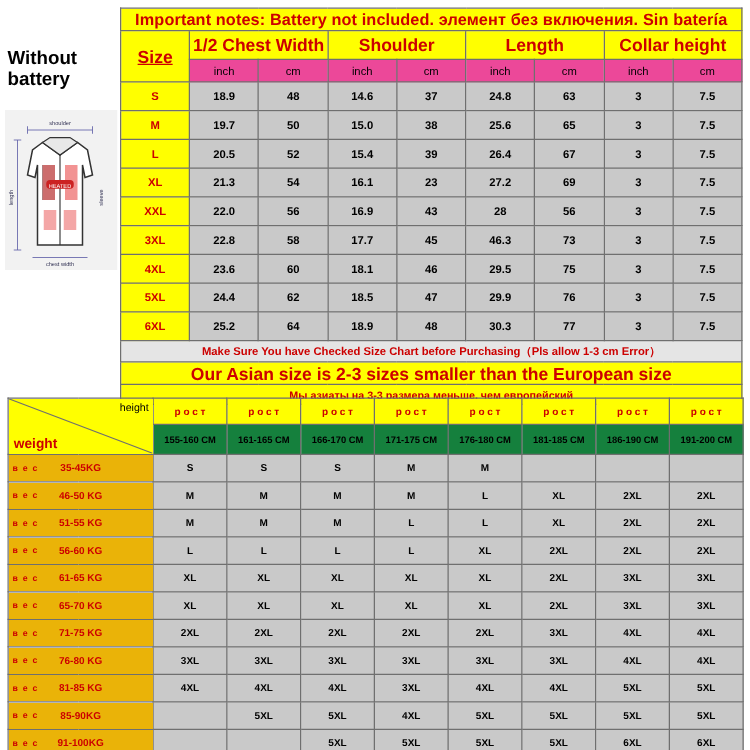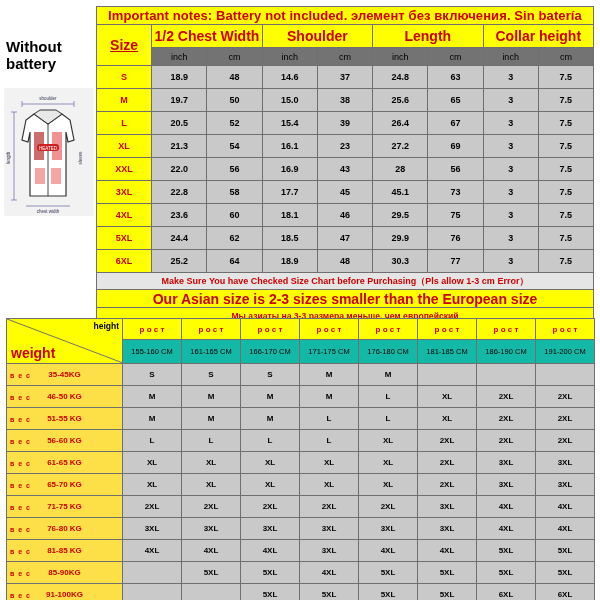--- a/index.html
+++ b/index.html
@@ -73,21 +73,21 @@
     height: 17px;
     letter-spacing: .1px;
   }
   .hdr-main td {
     background: #ffff00;
     color: #cc0000;
     height: 22px;
     font-size: 14px;
   }
   .hdr-unit td {
-    background: #737373;
+    background: #ec4899;
     color: #000;
     height: 17px;
     font-size: 9px;
     font-weight: normal;
   }
   .size-cell {
     background: #ffff00;
     color: #cc0000;
     font-weight: bold;
     font-size: 10px;
@@ -150,47 +150,47 @@
   }
   .corner-inner .diag {
     position: absolute;
     left: 0; top: 0; right: 0; bottom: 0;
   }
   .corner-height {
     position: absolute;
     right: 3px;
     top: 2px;
     font-size: 8.5px;
-    font-weight: bold;
+    font-weight: normal;
     color: #000;
   }
   .corner-weight {
     position: absolute;
     left: 4px;
     bottom: 2px;
-    font-size: 14px;
+    font-size: 11px;
     font-weight: bold;
     color: #cc0000;
   }
   .hrow-ru td {
     background: #ffff00;
     color: #cc0000;
     font-size: 8px;
     font-weight: bold;
     height: 20px;
   }
   .hrow-cm td {
-    background: #14b8a6;
+    background: #15803d;
     color: #000;
     font-size: 7.5px;
-    font-weight: normal;
+    font-weight: bold;
     height: 22px;
   }
   .wcell {
-    background: #fde047;
+    background: #eab308;
     color: #cc0000;
     font-weight: bold;
     font-size: 8px;
     text-align: right;
     padding-right: 4px;
     position: relative;
   }
   .wcell .bec {
     position: absolute;
     left: 3px;
@@ -330,21 +330,21 @@
         <td class="data-cell">56</td>
         <td class="data-cell">3</td>
         <td class="data-cell">7.5</td>
       </tr>
       <tr>
         <td class="size-cell">3XL</td>
         <td class="data-cell">22.8</td>
         <td class="data-cell">58</td>
         <td class="data-cell">17.7</td>
         <td class="data-cell">45</td>
-        <td class="data-cell">45.1</td>
+        <td class="data-cell">46.3</td>
         <td class="data-cell">73</td>
         <td class="data-cell">3</td>
         <td class="data-cell">7.5</td>
       </tr>
       <tr>
         <td class="size-cell">4XL</td>
         <td class="data-cell">23.6</td>
         <td class="data-cell">60</td>
         <td class="data-cell">18.1</td>
         <td class="data-cell">46</td>

